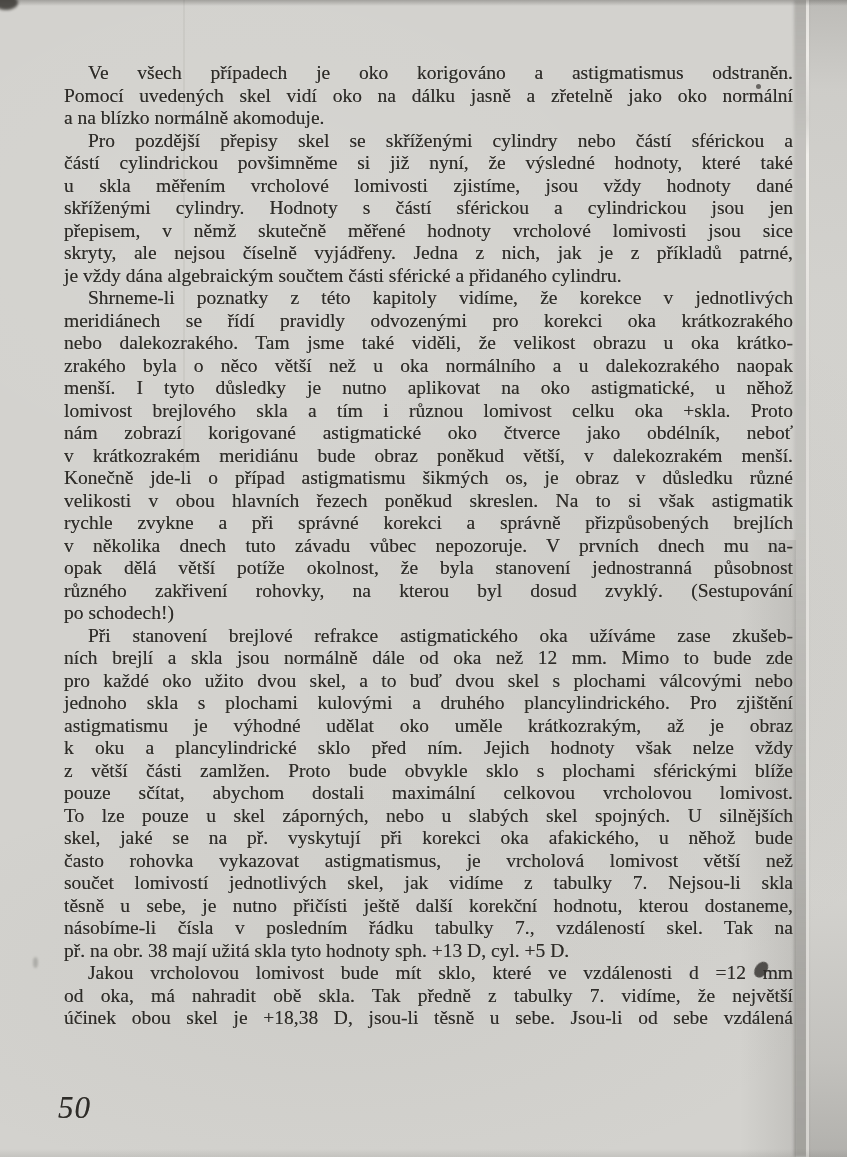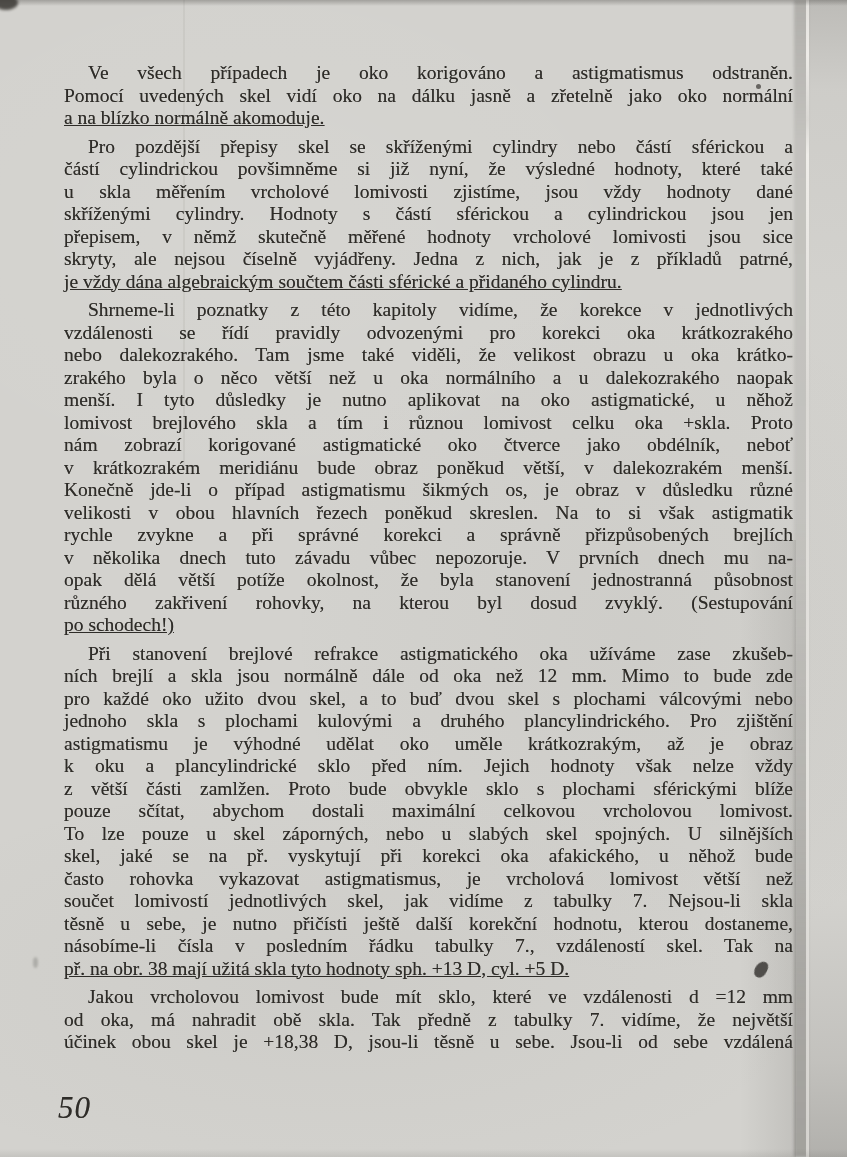--- a/index.html
+++ b/index.html
@@ -74,24 +74,24 @@
   }
   
   .text-block {
     position: absolute; left: 64px; top: 62px; width: 729px;
     color: var(--ink, #2e2c28);
     font-size: 19.5px;
     line-height: 22.5px;
     text-shadow: 0 0 0.5px rgba(44,42,38,0.55);
   }
   .para { margin: 0; }
-  .para + .para { margin-top: 6px; }
+  .para + .para { margin-top: 0; }
   .line { text-align: justify; text-align-last: justify; white-space: normal; }
   .line.first { text-indent: 24px; }
-  .line.last { text-align-last: left; text-decoration: underline; }
+  .line.last { text-align-last: left; }
   .page-number {
     position: absolute; left: 58px; top: 1090px;
     color: var(--ink, #2e2c28);
     font-style: italic;
     font-size: 31px;
     letter-spacing: 1px;
     text-shadow: 0 0 0.5px rgba(44,42,38,0.5);
   }
 </style>
 </head>
@@ -120,21 +120,21 @@
         <div class="line first">Pro pozdější přepisy skel se skříženými cylindry nebo částí sférickou a</div>
         <div class="line">částí cylindrickou povšimněme si již nyní, že výsledné hodnoty, které také</div>
         <div class="line">u skla měřením vrcholové lomivosti zjistíme, jsou vždy hodnoty dané</div>
         <div class="line">skříženými cylindry. Hodnoty s částí sférickou a cylindrickou jsou jen</div>
         <div class="line">přepisem, v němž skutečně měřené hodnoty vrcholové lomivosti jsou sice</div>
         <div class="line">skryty, ale nejsou číselně vyjádřeny. Jedna z nich, jak je z příkladů patrné,</div>
         <div class="line last">je vždy dána algebraickým součtem části sférické a přidaného cylindru.</div>
       </div>
       <div class="para">
         <div class="line first">Shrneme-li poznatky z této kapitoly vidíme, že korekce v jednotlivých</div>
-        <div class="line">vzdálenosti se řídí pravidly odvozenými pro korekci oka krátkozrakého</div>
+        <div class="line">meridiánech se řídí pravidly odvozenými pro korekci oka krátkozrakého</div>
         <div class="line">nebo dalekozrakého. Tam jsme také viděli, že velikost obrazu u oka krátko-</div>
         <div class="line">zrakého byla o něco větší než u oka normálního a u dalekozrakého naopak</div>
         <div class="line">menší. I tyto důsledky je nutno aplikovat na oko astigmatické, u něhož</div>
         <div class="line">lomivost brejlového skla a tím i různou lomivost celku oka +skla. Proto</div>
         <div class="line">nám zobrazí korigované astigmatické oko čtverce jako obdélník, neboť</div>
         <div class="line">v krátkozrakém meridiánu bude obraz poněkud větší, v dalekozrakém menší.</div>
         <div class="line">Konečně jde-li o případ astigmatismu šikmých os, je obraz v důsledku různé</div>
         <div class="line">velikosti v obou hlavních řezech poněkud skreslen. Na to si však astigmatik</div>
         <div class="line">rychle zvykne a při správné korekci a správně přizpůsobených brejlích</div>
         <div class="line">v několika dnech tuto závadu vůbec nepozoruje. V prvních dnech mu na-</div>

